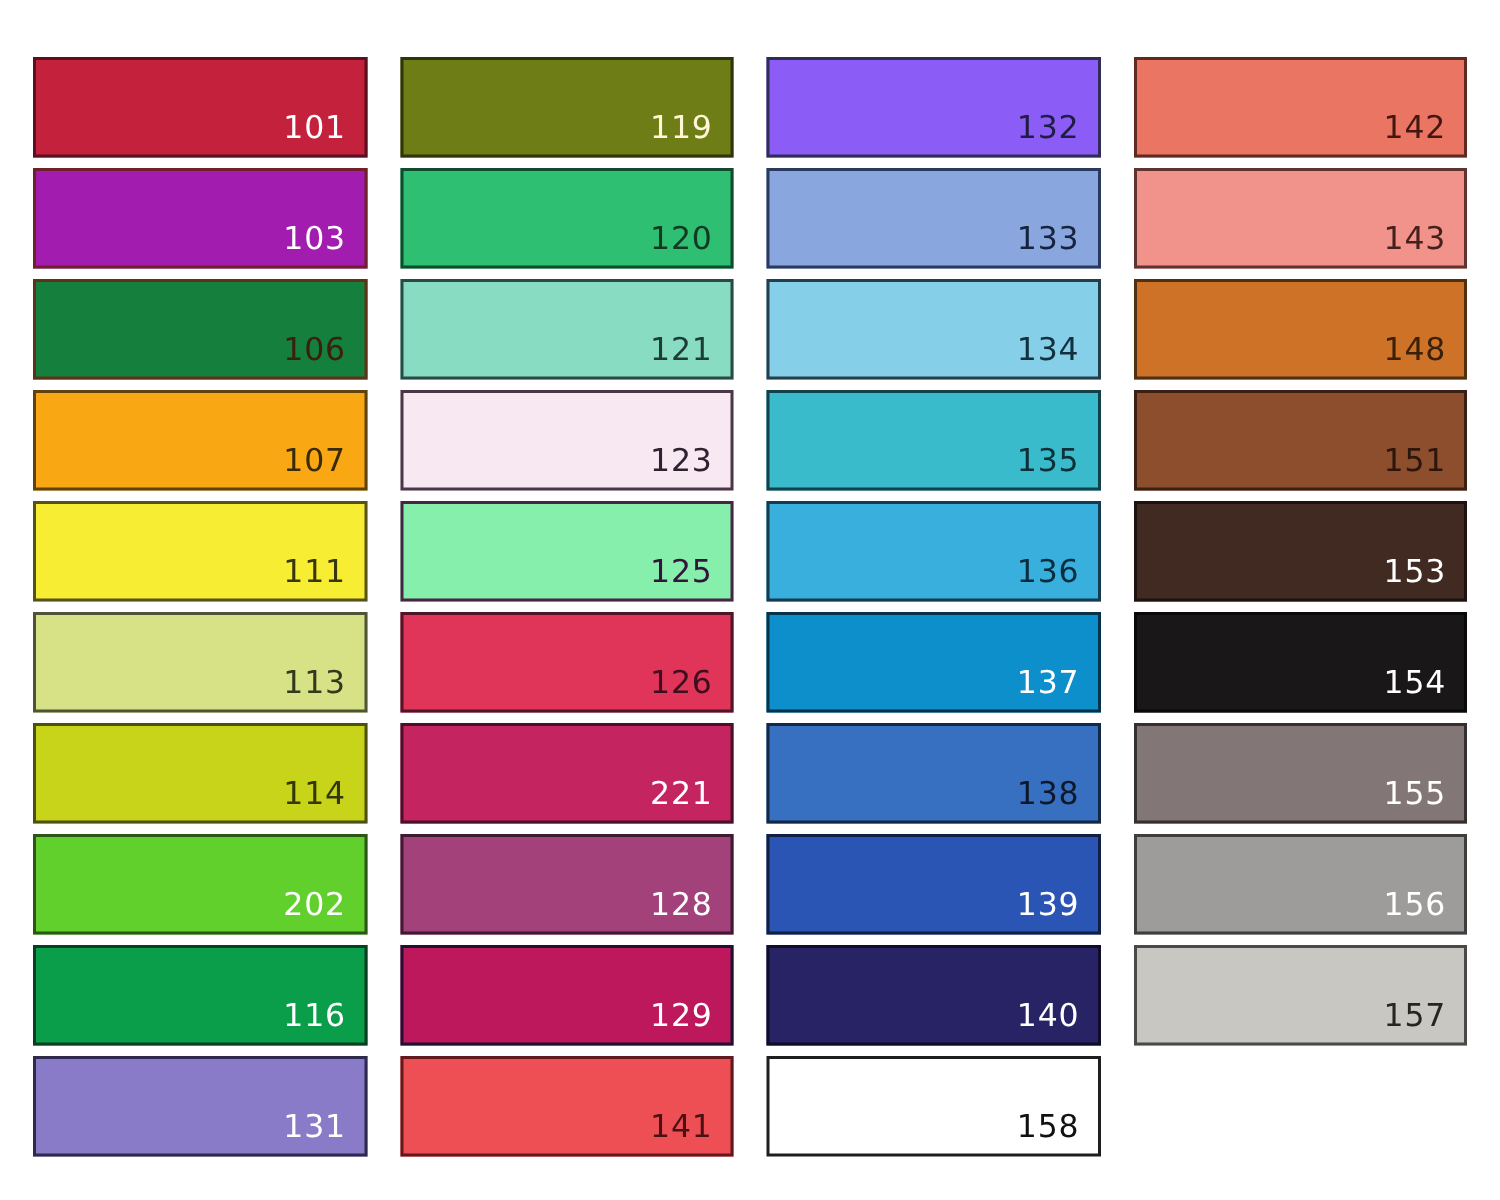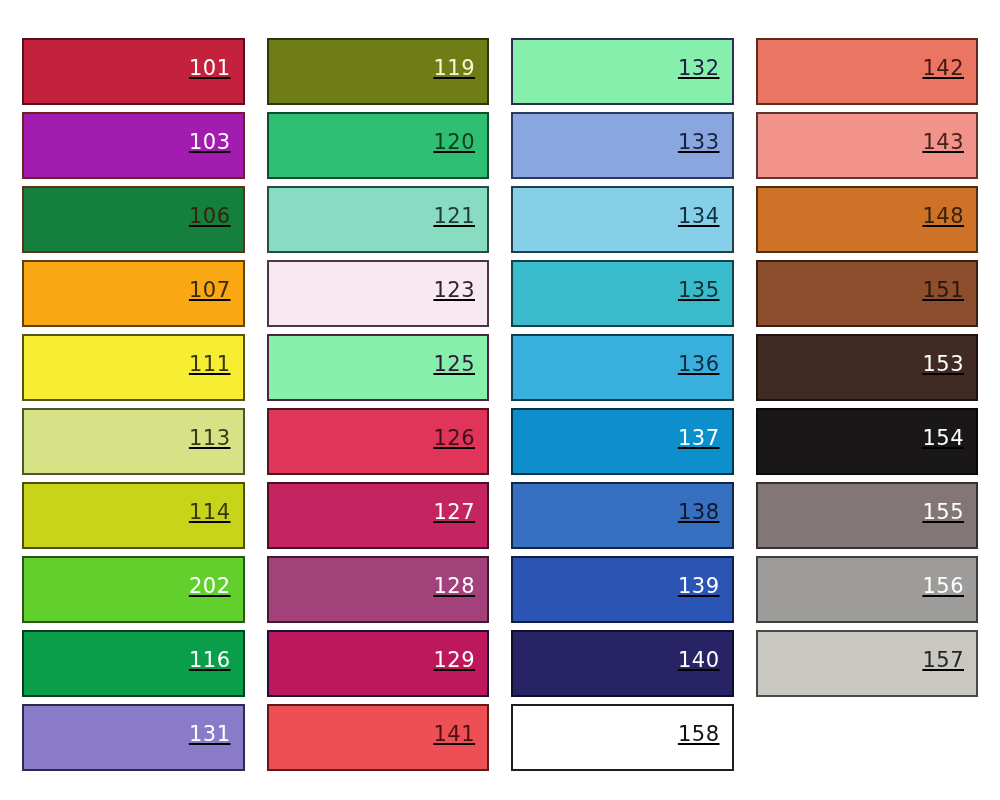--- a/index.html
+++ b/index.html
@@ -32,23 +32,22 @@
     row-gap: 7px;
     padding: 38px 22px 40px 22px;
     box-sizing: border-box;
   }
   .swatch {
     position: relative;
     box-sizing: border-box;
     border-style: solid;
     border-width: 2px;
     display: flex;
-    align-items: center;
+    align-items: flex-end;
     justify-content: flex-end;
-    text-decoration: underline;
   }
   .swatch-label {
     font-family: "DejaVu Sans", sans-serif;
     font-size: 21px;
     font-weight: 400;
     line-height: 1;
     letter-spacing: 0.5px;
     padding: 0 12px 7px 0;
     white-space: nowrap;
     user-select: none;
@@ -58,21 +57,21 @@
 <body>
 
 <div id="chart-root">
   <div class="swatch-grid" id="swatch-grid">
       <div class="swatch" style="background-color: rgb(196, 33, 60); border-color: rgb(90, 16, 32);">
         <span class="swatch-label" style="color: rgb(255, 255, 255);">101</span>
       </div>
       <div class="swatch" style="background-color: rgb(111, 125, 22); border-color: rgb(46, 52, 12);">
         <span class="swatch-label" style="color: rgb(255, 246, 216);">119</span>
       </div>
-      <div class="swatch" style="background-color: #86efac; border-color: rgb(47, 45, 85);">
+      <div class="swatch" style="background-color: #8b5cf6; border-color: rgb(47, 45, 85);">
         <span class="swatch-label" style="color: rgb(31, 29, 67);">132</span>
       </div>
       <div class="swatch" style="background-color: rgb(235, 117, 99); border-color: rgb(94, 42, 34);">
         <span class="swatch-label" style="color: rgb(67, 23, 15);">142</span>
       </div>
       <div class="swatch" style="background-color: #a21caf; border-color: rgb(110, 33, 40);">
         <span class="swatch-label" style="color: rgb(255, 255, 255);">103</span>
       </div>
       <div class="swatch" style="background-color: rgb(47, 191, 114); border-color: rgb(18, 74, 45);">
         <span class="swatch-label" style="color: rgb(18, 58, 34);">120</span>
@@ -128,21 +127,21 @@
       <div class="swatch" style="background-color: rgb(12, 143, 203); border-color: rgb(6, 51, 74);">
         <span class="swatch-label" style="color: rgb(255, 255, 255);">137</span>
       </div>
       <div class="swatch" style="background-color: rgb(26, 23, 25); border-color: rgb(10, 9, 10);">
         <span class="swatch-label" style="color: rgb(255, 255, 255);">154</span>
       </div>
       <div class="swatch" style="background-color: rgb(200, 212, 26); border-color: rgb(76, 81, 16);">
         <span class="swatch-label" style="color: rgb(51, 55, 10);">114</span>
       </div>
       <div class="swatch" style="background-color: rgb(196, 36, 95); border-color: rgb(74, 16, 42);">
-        <span class="swatch-label" style="color: rgb(255, 255, 255);">127</span>
+        <span class="swatch-label" style="color: rgb(255, 255, 255);">221</span>
       </div>
       <div class="swatch" style="background-color: rgb(55, 112, 192); border-color: rgb(18, 40, 70);">
         <span class="swatch-label" style="color: #0f172a; margin-left: 36px;">138</span>
       </div>
       <div class="swatch" style="background-color: rgb(131, 118, 119); border-color: rgb(53, 47, 48);">
         <span class="swatch-label" style="color: rgb(255, 255, 255);">155</span>
       </div>
       <div class="swatch" style="background-color: rgb(97, 208, 44); border-color: rgb(44, 86, 23);">
         <span class="swatch-label" style="color: rgb(255, 255, 255);">202</span>
       </div>

